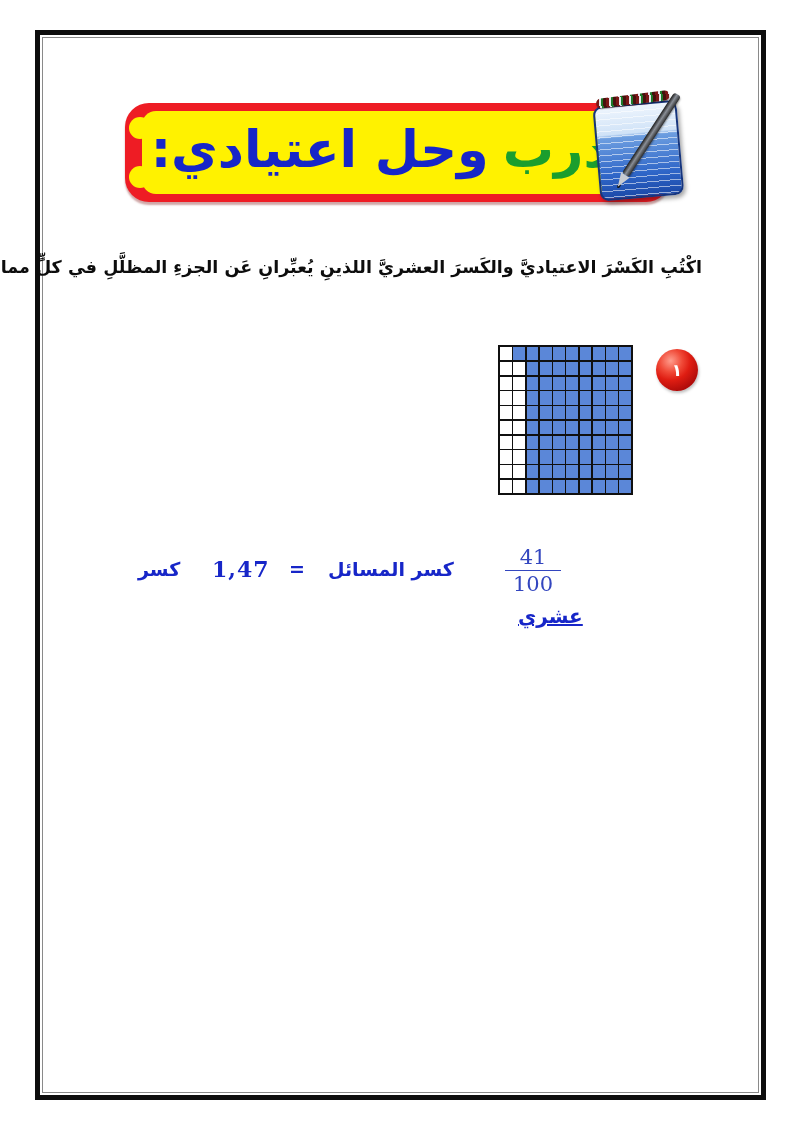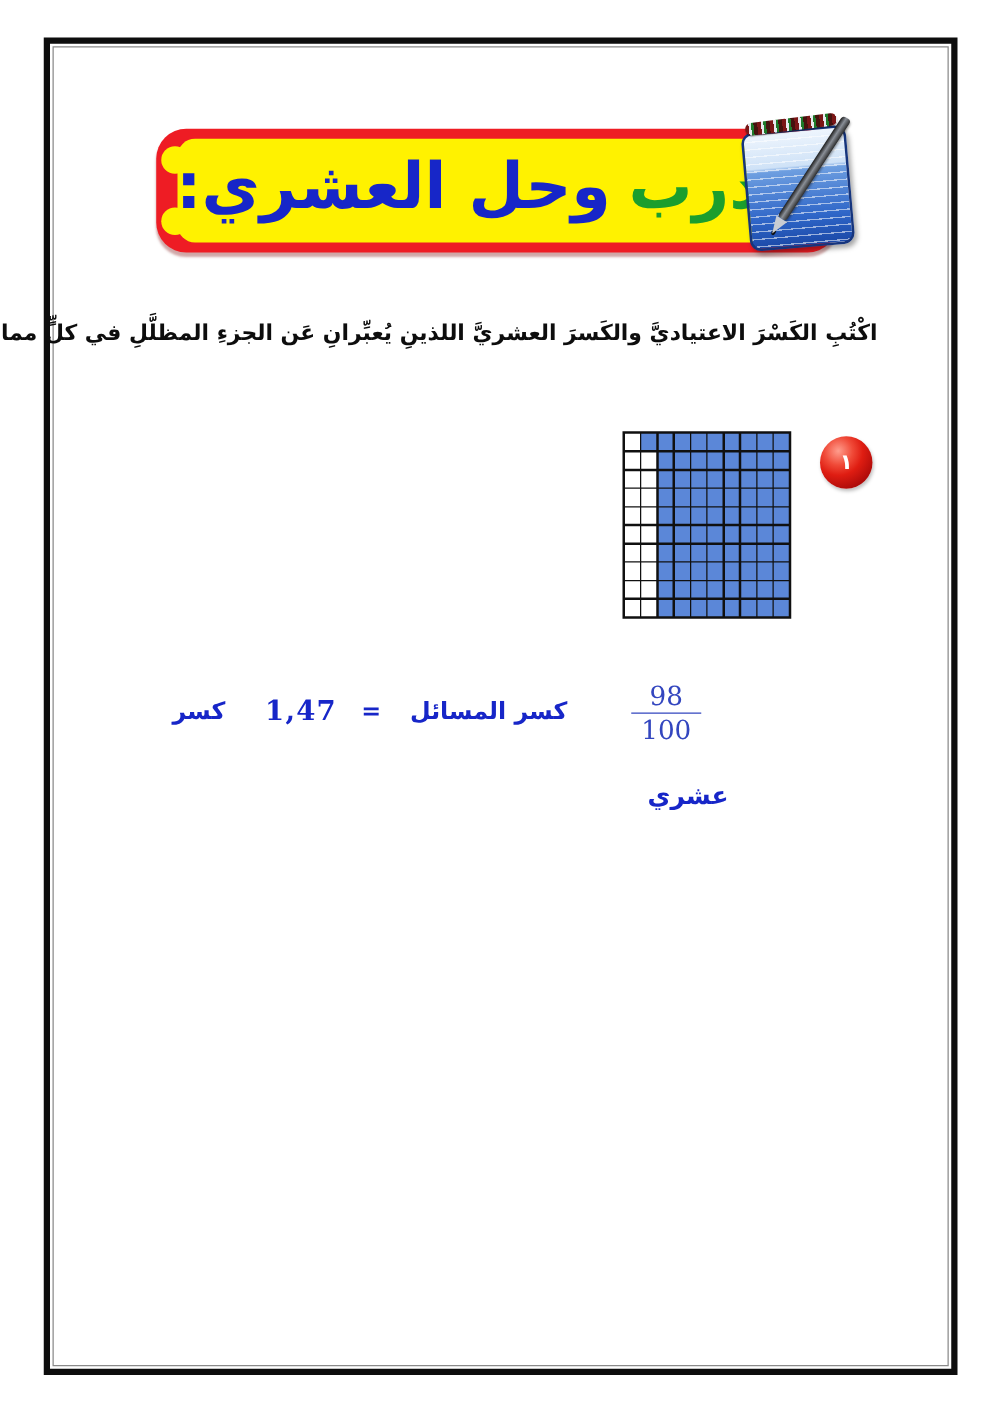--- a/index.html
+++ b/index.html
@@ -93,38 +93,38 @@
   .fraction .num{display:block;}
   .fraction .den{display:block;border-top:1.6px solid #3346bf;}
   .lbl{position:absolute;font-weight:bold;font-size:19px;direction:rtl;white-space:nowrap;color:#1726c8;}
   .lbl-common{left:328px;top:558px;}
   .lbl-equals{left:289px;top:558px;}
   .lbl-decimal-value{
     left:212px;top:556px;font-family:"DejaVu Serif",serif;font-weight:bold;
     font-size:22px;direction:ltr;letter-spacing:1px;
   }
   .lbl-kasr{left:138px;top:558px;}
-  .lbl-ashari{left:518px;top:624px;font-size:20px;}
+  .lbl-ashari{left:518px;top:604px;font-size:20px;text-decoration:underline;}
 </style>
 </head>
 <body>
 
 <div class="page">
 
   <div class="frame">
     <div class="frame-inner"></div>
   </div>
 
   <div class="banner">
     <div class="banner-notch top"></div>
     <div class="banner-notch bottom"></div>
     <div class="banner-yellow"></div>
     <div class="banner-text">
       <span class="w1">تدرب</span>
-      <span class="w2">وحل العشري:</span>
+      <span class="w2">وحل اعتيادي:</span>
     </div>
   </div>
 
   <div class="notepad">
     <div class="notepad-body"></div>
     <div class="notepad-spiral"></div>
     <div class="pencil"></div>
   </div>
 
   <div class="instruction">
@@ -234,21 +234,21 @@
       <div class="cell" style="background: rgb(91, 135, 216);"></div>
       <div class="cell" style="background: rgb(91, 135, 216);"></div>
     </div>
 
   <div class="number-ball">
     <span>١</span>
   </div>
 
   <div class="answer">
     <div class="fraction">
-      <span class="num">98</span>
+      <span class="num">41</span>
       <span class="den">100</span>
     </div>
     <span class="lbl lbl-common">كسر المسائل</span>
     <span class="lbl lbl-equals">=</span>
     <span class="lbl lbl-decimal-value">1,47</span>
     <span class="lbl lbl-kasr">كسر</span>
     <span class="lbl lbl-ashari">عشري</span>
   </div>
 
 </div>

